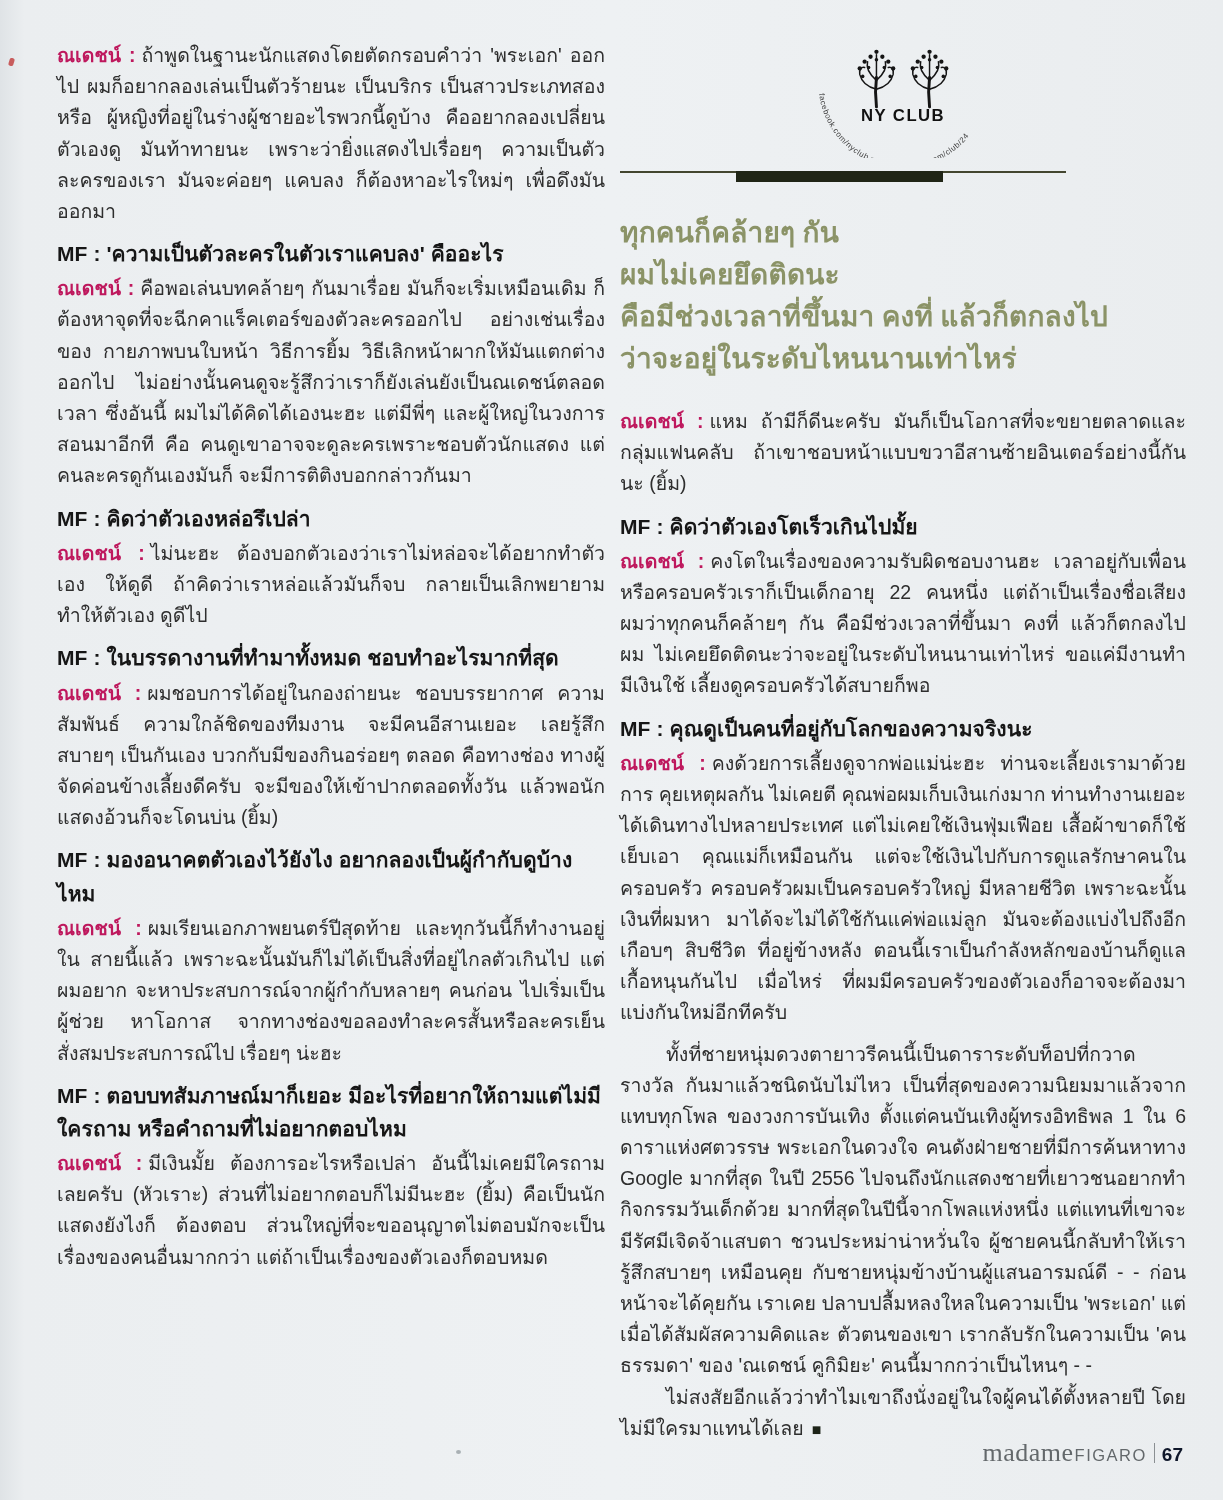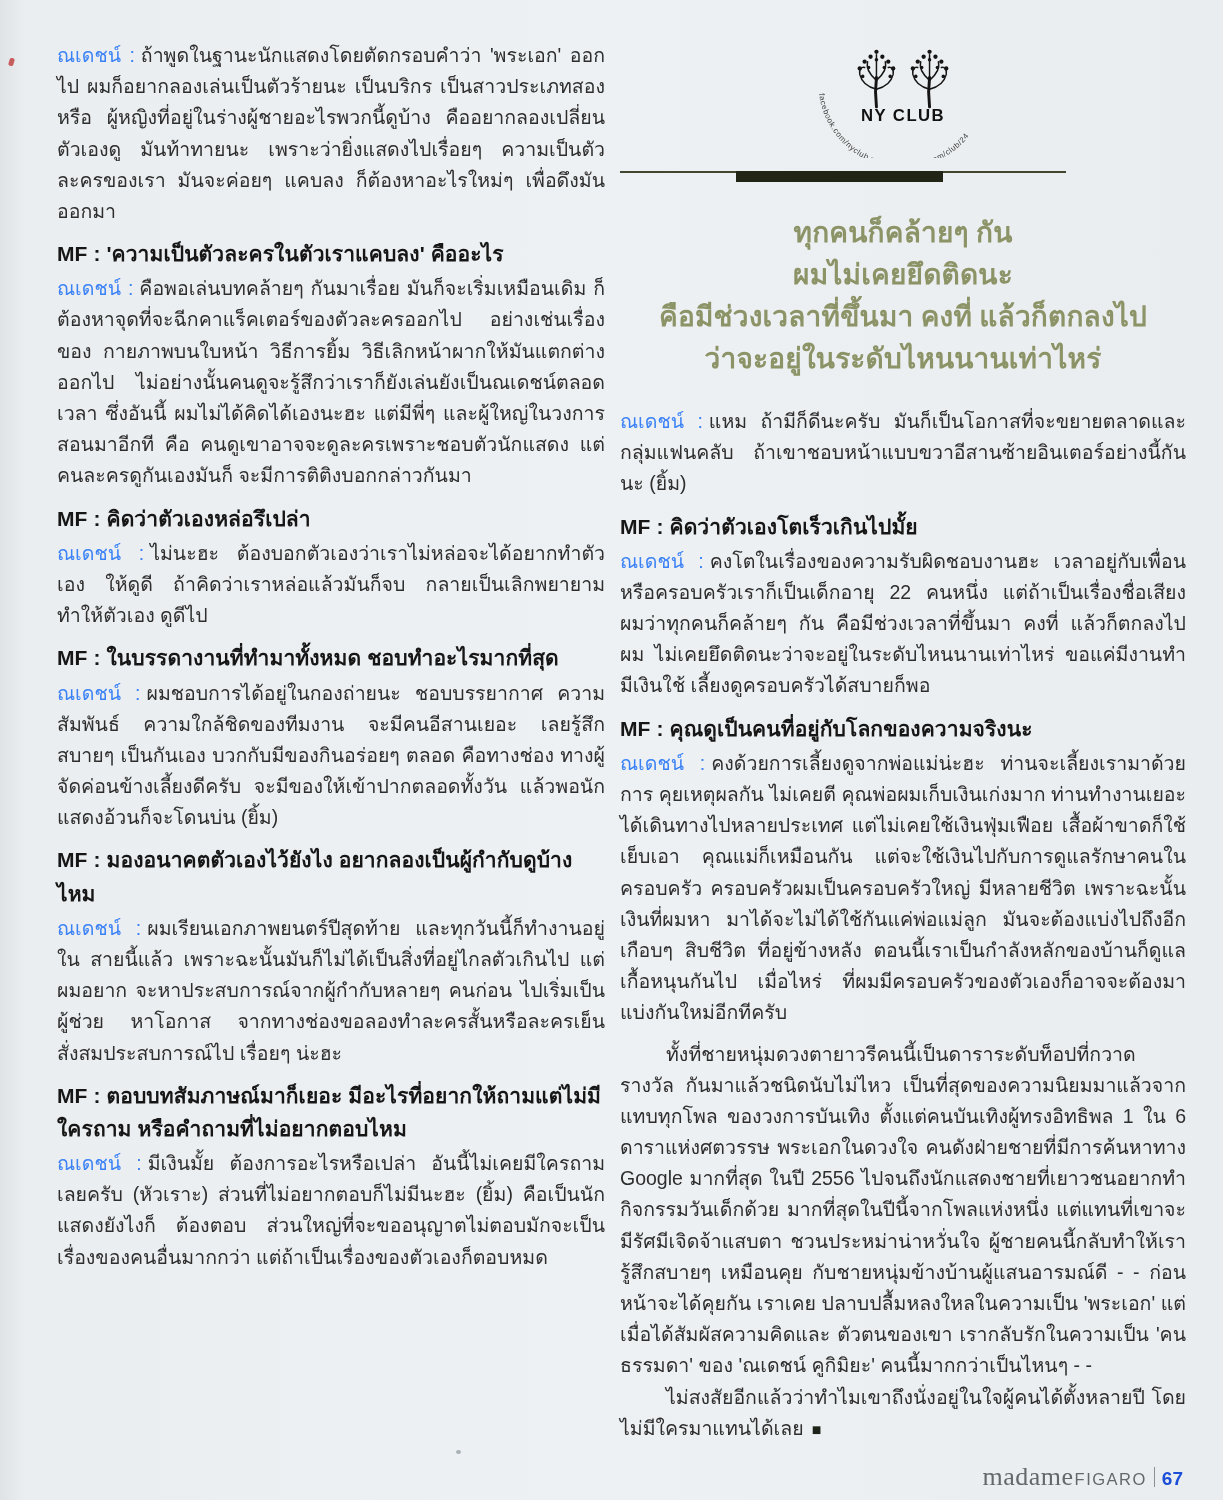--- a/index.html
+++ b/index.html
@@ -17,51 +17,51 @@
 
   .qa{margin:0 0 10px 0;}
   .q{
     font-size:21px;font-weight:bold;color:#161616;
     line-height:1.58;margin:0 0 3px 0;letter-spacing:.1px;
   }
   .a{
     font-size:19.5px;color:#2e2e2e;line-height:1.6;
     margin:0;text-align:justify;
   }
-  .a .speaker{color:#3b82f6;font-weight:normal;margin-right:6px;}
+  .a .speaker{color:#be185d;font-weight:bold;margin-right:6px;}
 
   
   .logo-wrap{width:230px;margin:0 auto 2px auto;text-align:center;}
   .rule-wrap{position:relative;height:14px;margin-top:6px;}
   .rule-thin{position:absolute;left:0;top:3px;width:446px;height:2px;background:#43462f;}
   .rule-thick{position:absolute;left:116px;top:3px;width:207px;height:11px;background:#202516;}
 
   .pullquote{
-    margin-top:30px;text-align:center;
+    margin-top:30px;text-align:left;
     font-family:"Liberation Serif","DejaVu Serif",serif;
     font-weight:bold;font-size:28px;line-height:1.5;
     color:#8b9367;letter-spacing:.2px;
   }
   .qa-right{margin-top:26px;}
 
   .closing{margin-top:3px;}
   .closing p{
     font-size:19.5px;color:#2e2e2e;line-height:1.6;
     margin:0;text-align:justify;text-indent:46px;
   }
   .end-mark{color:#1d2318;font-size:16px;margin-left:8px;}
 
   footer{
-    position:absolute;right:40px;bottom:8px;
+    position:absolute;right:40px;bottom:32px;
     color:#63686b;display:flex;align-items:baseline;
   }
   .brand-serif{font-family:"Liberation Serif","DejaVu Serif",serif;font-size:26px;letter-spacing:.5px;}
   .brand-caps{font-size:16.5px;letter-spacing:1.5px;margin-left:1px;}
   .footer-divider{display:inline-block;width:1px;height:20px;background:#8a8f92;margin:0 7px;align-self:center;}
-  .page-number{font-size:19px;font-weight:bold;color:#1d4ed8;}
+  .page-number{font-size:19px;font-weight:bold;color:#0f172a;}
 
   .artifact-red{position:absolute;left:9px;top:58px;width:5px;height:8px;background:#c03a3a;transform:rotate(18deg);border-radius:2px;opacity:.8;}
   .artifact-gray{position:absolute;left:456px;bottom:46px;width:5px;height:4px;background:#a9b0b4;border-radius:50%;}
 </style>
 </head>
 <body>
 
 <div class="page">
 
   <div class="artifact-red"></div>

